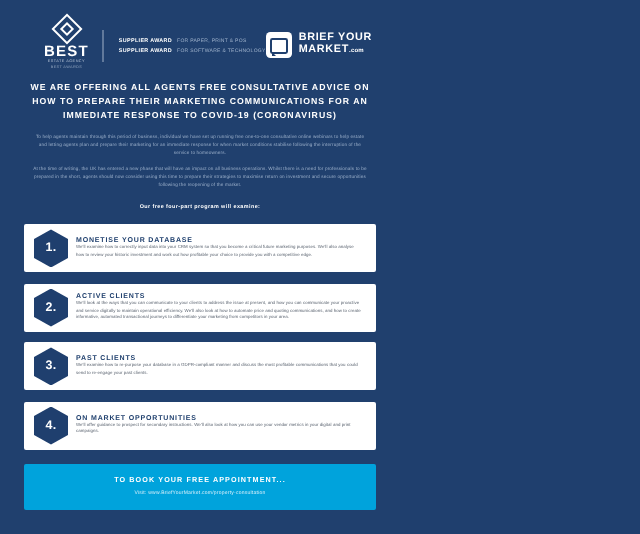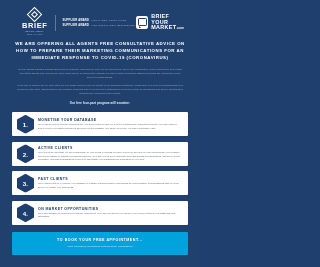--- a/index.html
+++ b/index.html
@@ -143,21 +143,21 @@
 </head>
 <body>
 
 <div class="page">
 
   <div class="header">
 
     <div class="logo-left">
       <div class="best-mark">
         <div class="diamond"></div>
-        <div class="best-word">BRIEF</div>
+        <div class="best-word">BEST</div>
         <div class="best-sub">ESTATE AGENCY</div>
         <div class="best-sub2">BEST AWARDS</div>
       </div>
       <div class="divider-v"></div>
       <div class="awards">
         <div class="award-row">
           <span class="award-strong">SUPPLIER AWARD</span>
           <span class="award-light">FOR PAPER, PRINT &amp; POS</span>
         </div>
         <div class="award-row">

